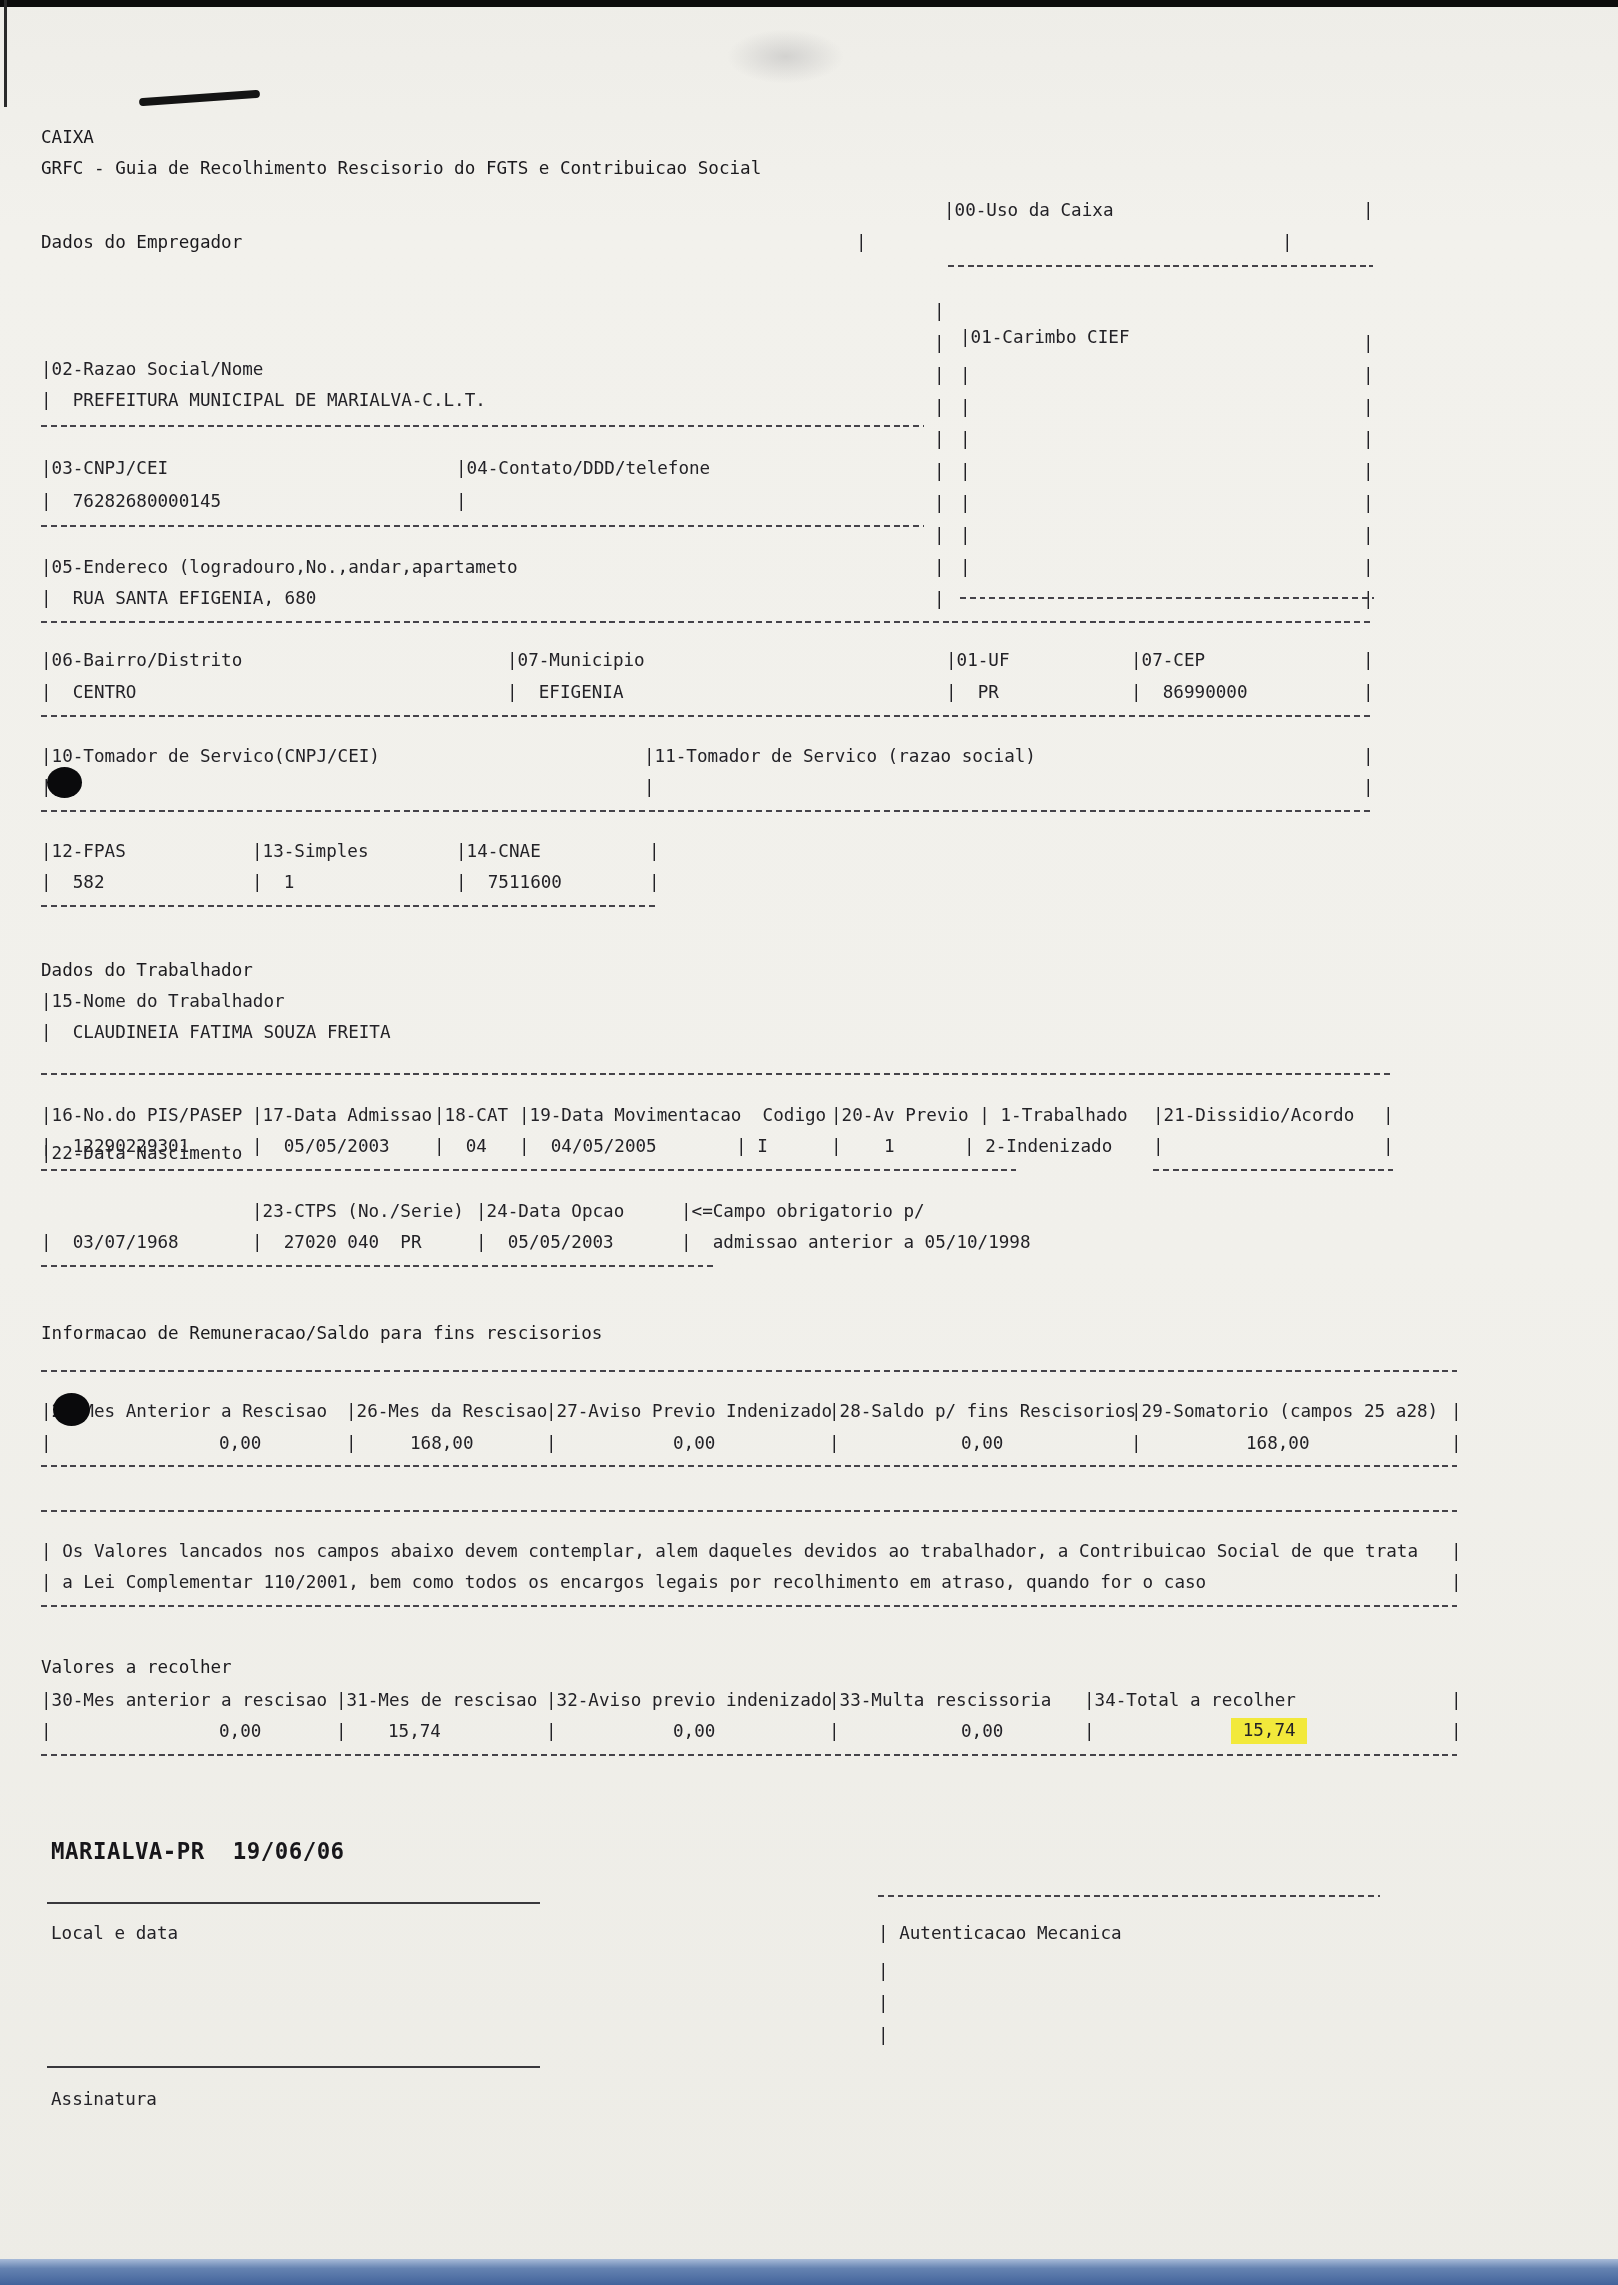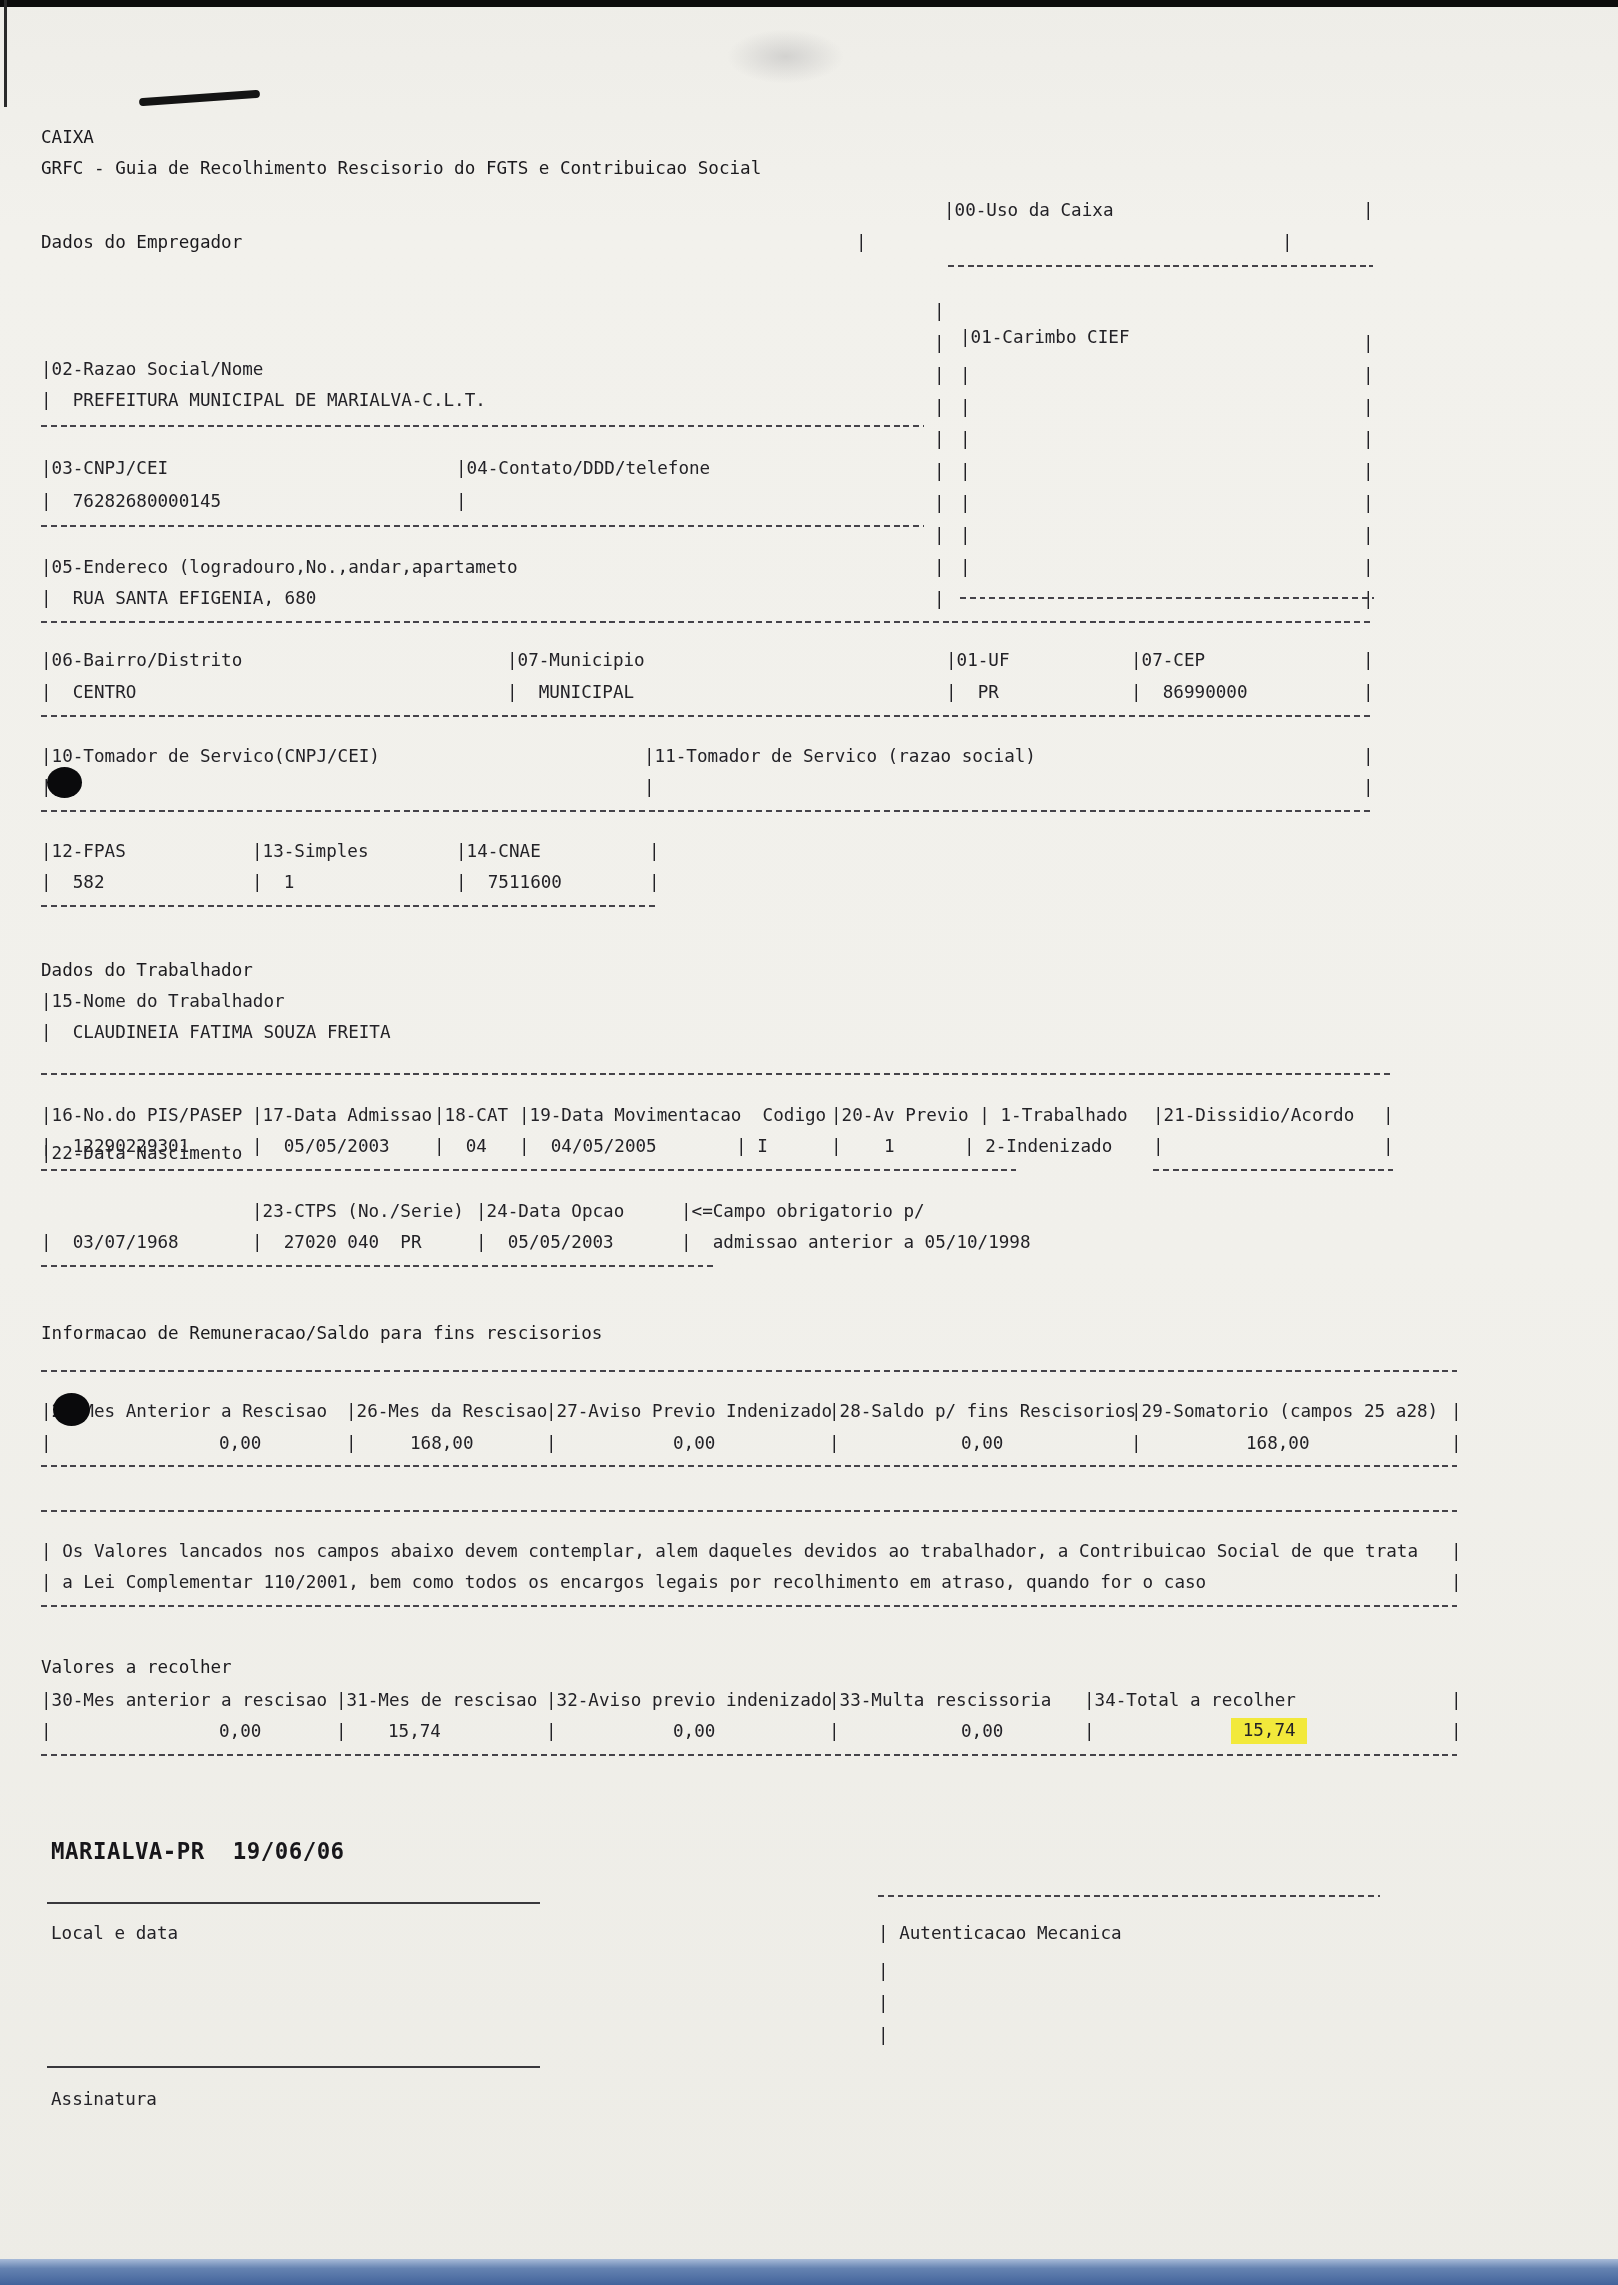--- a/index.html
+++ b/index.html
@@ -88,21 +88,21 @@
   <span class="t" style="left:41px;top:557px">|05-Endereco (logradouro,No.,andar,apartameto</span>
   <span class="t" style="left:41px;top:588px">|  RUA SANTA EFIGENIA, 680</span>
   <div class="dash" style="left:41px;top:621px;width:1332px"></div>
 
   <span class="t" style="left:41px;top:650px">|06-Bairro/Distrito</span>
   <span class="t" style="left:507px;top:650px">|07-Municipio</span>
   <span class="t" style="left:946px;top:650px">|01-UF</span>
   <span class="t" style="left:1131px;top:650px">|07-CEP</span>
   <span class="t" style="left:1363px;top:650px">|</span>
   <span class="t" style="left:41px;top:682px">|  CENTRO</span>
-  <span class="t" style="left:507px;top:682px">|  MUNICIPAL</span>
+  <span class="t" style="left:507px;top:682px">|  EFIGENIA</span>
   <span class="t" style="left:946px;top:682px">|  PR</span>
   <span class="t" style="left:1131px;top:682px">|  86990000</span>
   <span class="t" style="left:1363px;top:682px">|</span>
   <div class="dash" style="left:41px;top:715px;width:1332px"></div>
 
   <span class="t" style="left:41px;top:746px">|10-Tomador de Servico(CNPJ/CEI)</span>
   <span class="t" style="left:644px;top:746px">|11-Tomador de Servico (razao social)</span>
   <span class="t" style="left:1363px;top:746px">|</span>
   <span class="t" style="left:41px;top:777px">|</span>
   <span class="t" style="left:644px;top:777px">|</span>

